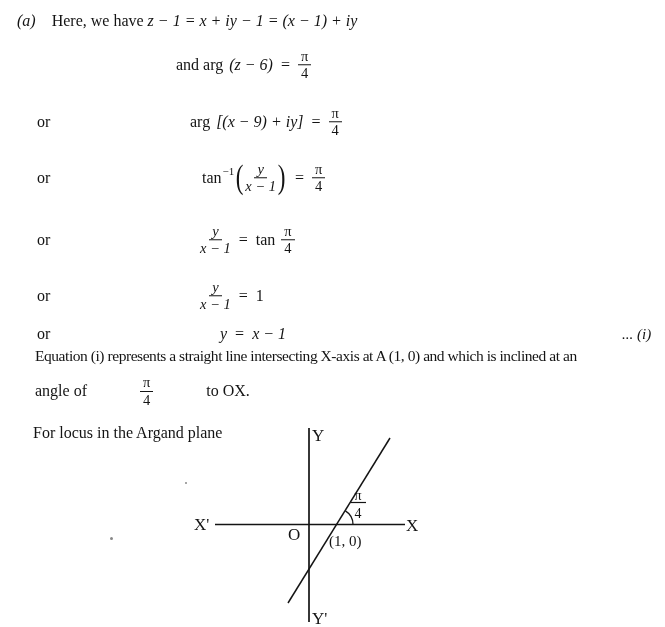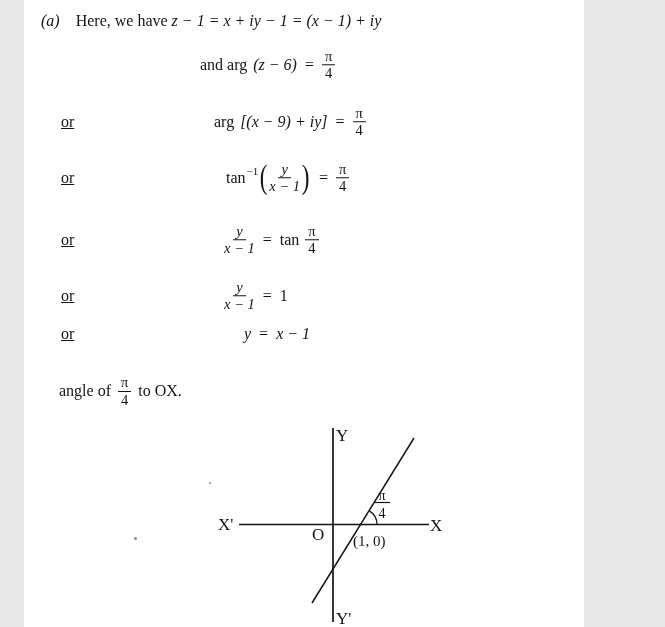--- a/index.html
+++ b/index.html
@@ -1,34 +1,34 @@
 <!DOCTYPE html>
 <html><head>
 <meta charset="utf-8">
 <style>
   html,body{margin:0;padding:0;background:#e8e8e8;}
   .page{
-    position:relative;width:560px;height:627px;background:#ffffff;
-    font-family:"Liberation Serif",serif;color:#141414;overflow:hidden;margin-left:24px;
+    position:relative;width:665px;height:627px;background:#ffffff;
+    font-family:"Liberation Serif",serif;color:#141414;overflow:hidden;
   }
   .abs{position:absolute;}
   .row{position:absolute;left:0;width:100%;}
-  .or{position:absolute;left:37px;top:50%;transform:translateY(-50%);font-size:16px;text-decoration:underline;}
+  .or{position:absolute;left:37px;top:50%;transform:translateY(-50%);font-size:16px;}
   .eq{position:absolute;top:50%;transform:translateY(-50%);display:flex;align-items:center;white-space:nowrap;font-size:16px;}
   .it{font-style:italic;}
   .rel{margin:0 8px;}
   .gap-l{margin-left:6px;}
   .frac{display:inline-flex;flex-direction:column;align-items:center;line-height:1.12;font-size:14.5px;text-align:center;}
   .frac .num{padding:0 3px;border-bottom:1.4px solid #141414;}
   .sup{font-size:11px;position:relative;top:-7px;margin-left:1px;}
   .bigp{font-size:33px;line-height:1;display:inline-block;transform:scaleX(0.7);font-weight:400;}
   .line1{position:absolute;top:12px;left:17px;font-size:16px;white-space:nowrap;}
   .line1 .lbl{font-style:italic;margin-right:16px;}
   .para1{position:absolute;top:347px;left:35px;font-size:15.5px;letter-spacing:-0.45px;white-space:nowrap;}
-  .para2{position:absolute;top:369px;left:35px;height:44px;display:flex;align-items:center;font-size:16px;}
+  .para2{position:absolute;top:369px;left:35px;height:44px;display:flex;align-items:center;font-size:16px;gap:46px;}
   .para2 .frac{margin:0 7px;}
   .locus{position:absolute;top:424px;left:33px;font-size:16px;}
   .tag{position:absolute;left:622px;top:50%;transform:translateY(-50%);font-size:15px;font-style:italic;}
   .dia text{font-family:"Liberation Serif",serif;fill:#141414;font-size:17px;}
   .dia text.small{font-size:15px;}
   .dia text.fracpart{font-size:14px;text-anchor:middle;}
   .dia line, .dia path{stroke:#141414;fill:none;}
   .speck{position:absolute;width:3px;height:3px;background:#555;border-radius:50%;opacity:.7;}
 </style>
 </head>
@@ -116,30 +116,32 @@
   <div class="row" style="top:322px;height:24px;">
     <span class="or">or</span>
     <span class="eq" style="left:220px;">
       <span class="it">y</span>
       <span class="rel">=</span>
       <span class="it">x − 1</span>
     </span>
     <span class="tag">... (i)</span>
   </div>
 
+  <div class="para1">Equation (i) represents a straight line intersecting X-axis at A (1, 0) and which  is inclined at an</div>
 
   <div class="para2">
     <span>angle of</span>
     <span class="frac">
       <span class="num">π</span>
       <span class="den">4</span>
     </span>
     <span>to OX.</span>
   </div>
 
+  <div class="locus">For locus in the Argand plane</div>
 
   <svg class="abs dia" style="left:180px;top:420px;" width="260" height="207" viewBox="0 0 260 207">
     <line x1="129" y1="8" x2="129" y2="202" stroke-width="1.7"></line>
     <line x1="35" y1="104.5" x2="225" y2="104.5" stroke-width="1.7"></line>
     <line x1="108" y1="183" x2="210" y2="18" stroke-width="1.5"></line>
     <path d="M 173 104.5 A 16 16 0 0 0 165.4 90.9" stroke-width="1.3"></path>
     <line x1="170.5" y1="82.5" x2="186" y2="82.5" stroke-width="1.2"></line>
     <text x="132" y="21">Y</text>
     <text x="132" y="204">Y'</text>
     <text x="14" y="110">X'</text>

